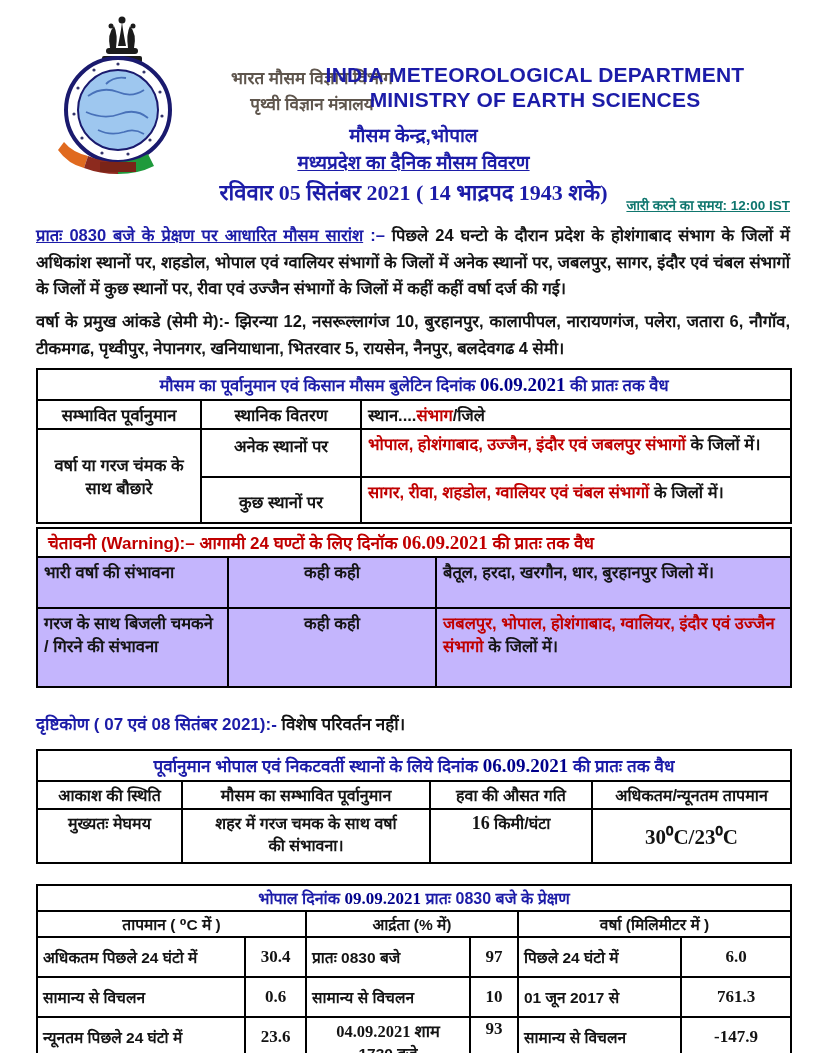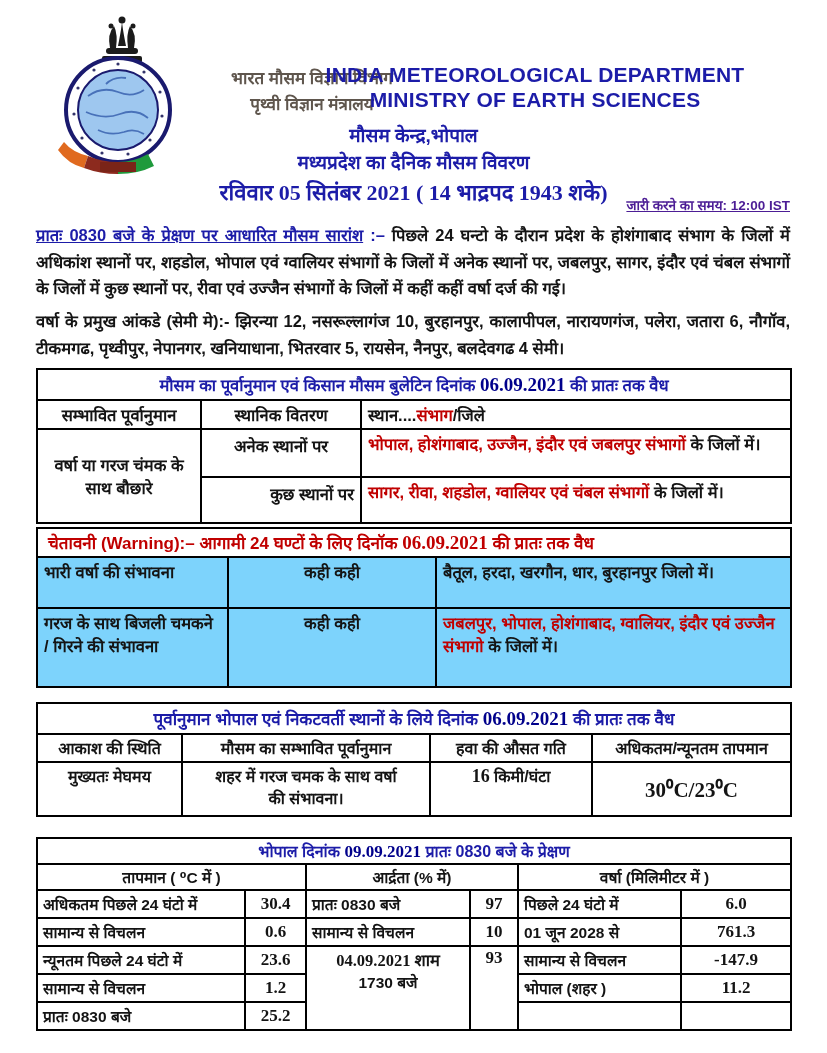--- a/index.html
+++ b/index.html
@@ -17,25 +17,25 @@
     position:absolute;left:212px;top:66px;width:200px;
     color:#5f564d;font-weight:700;font-size:17px;line-height:1.55;text-align:center;
   }
   .title-en{
     position:absolute;left:300px;top:62px;width:470px;text-align:center;
     color:#1c1ca8;font-weight:700;font-size:21px;line-height:1.2;letter-spacing:.2px;
   }
   .c-line{ text-align:center;color:#1c1ca8;font-weight:700; }
   .centre-line{position:absolute;left:0;top:122px;width:827px;font-size:19px;}
   .sub-line{position:absolute;left:0;top:149px;width:827px;font-size:19px;}
-  .sub-line span{margin-top:20px;}
+  .sub-line span{text-decoration:underline;margin-top:20px;}
   .date-line{position:absolute;left:0;top:176px;width:827px;font-size:22px;}
   .date-line span{font-family:"Liberation Serif",serif;}
   .issue-line{
-    position:absolute;right:37px;top:196px;color:#4c1d95;font-weight:700;
+    position:absolute;right:37px;top:196px;color:#0f766e;font-weight:700;
     font-size:13.5px;text-decoration:underline;text-align:center;
   }
 
   
   .para{margin:4px 37px 0 36px;font-size:16.5px;line-height:1.62;text-align:justify;font-weight:700;}
   .lead{color:#1c1ca8;text-decoration:underline;}
   .lead-sep{color:#1c1ca8;text-decoration:none;}
   .para2{margin-top:6px;}
 
   
@@ -47,38 +47,38 @@
   .date-num{font-family:"Liberation Serif",serif;font-size:19px;color:#00008b;}
   .red{color:#c00000;}
   .blk{color:#141414;}
   .ctr{text-align:center;}
   .top{vertical-align:top;}
   .sernum{font-family:"Liberation Serif",serif;}
 
   .tbl-forecast{margin-top:6px;}
   .tbl-forecast td{font-size:16.5px;}
   .tbl-warning{margin-top:3px;}
-  .tbl-warning td{background:#7dd3fc;font-size:16.5px;}
+  .tbl-warning td{background:#c4b5fd;font-size:16.5px;}
   .tbl-warning td.wttl{background:#ffffff;color:#c00000;text-align:left;padding-left:10px;font-size:17px;}
   .warn-h1{height:51px;}
   .warn-h2{height:79px;}
 
   .outlook{margin:24px 37px 0 36px;font-size:17px;font-weight:700;}
   .outlook .b{color:#1c1ca8;}
 
   .tbl-city{margin-top:14px;border-radius:20px;}
   .city-data{height:54px;}
   .temp-big{font-family:"Liberation Serif",serif;font-size:21px;}
   .wind-num{font-family:"Liberation Serif",serif;font-size:18px;}
 
   .tbl-obs{margin-top:20px;}
   .tbl-obs td{font-size:15.5px;padding:1px 5px;}
   .tbl-obs td.val{font-family:"Liberation Serif",serif;font-size:17px;text-align:center;}
   .obs-h{text-align:center;font-size:16px;}
-  .obs-row{height:28px;}
+  .obs-row{height:40px;}
 </style>
 </head>
 <body>
 
 <div class="page">
 
   <div class="hdr">
     <div class="logo">
       <svg width="160" height="175" viewBox="0 0 160 175">
 
@@ -169,21 +169,21 @@
       </td>
     </tr>
     <tr style="height:48px;">
       <td rowspan="2" class="ctr">वर्षा या गरज चंमक के साथ बौछारे</td>
       <td class="ctr top" style="padding-top:4px;">अनेक स्थानों पर</td>
       <td class="top">
         <span class="red">भोपाल, होशंगाबाद, उज्जैन, इंदौर एवं जबलपुर संभागों</span><span class="blk"> के जिलों में।</span>
       </td>
     </tr>
     <tr style="height:46px;">
-      <td class="ctr top" style="padding-top:4px;text-align:right;">कुछ स्थानों पर</td>
+      <td class="ctr top" style="padding-top:12px;">कुछ स्थानों पर</td>
       <td class="top">
         <span class="red">सागर, रीवा, शहडोल, ग्वालियर एवं चंबल संभागों</span><span class="blk"> के जिलों में।</span>
       </td>
     </tr>
   </tbody>
     </table>
 
   <table class="tbl-warning">
     <colgroup>
         <col style="width:191px">
@@ -206,20 +206,23 @@
     <tr class="warn-h2">
       <td class="top">गरज के साथ बिजली चमकने / गिरने की संभावना</td>
       <td class="ctr top">कही कही</td>
       <td class="top">
         <span class="red">जबलपुर, भोपाल, होशंगाबाद, ग्वालियर, इंदौर एवं उज्जैन संभागो</span><span class="blk"> के जिलों में।</span>
       </td>
     </tr>
   </tbody>
     </table>
 
+  <div class="outlook">
+    <span class="b">दृष्टिकोण ( 07 एवं 08 सितंबर 2021):-</span><span> विशेष परिवर्तन नहीं।</span>
+  </div>
 
   <table class="tbl-city">
     <colgroup>
         <col style="width:145px">
         <col style="width:248px">
         <col style="width:162px">
         <col style="width:199px">
       </colgroup>
     <tbody>
         <tr>
@@ -272,21 +275,21 @@
       <td>प्रातः 0830 बजे</td>
       <td class="val">97</td>
       <td>पिछले 24 घंटो में</td>
       <td class="val">6.0</td>
     </tr>
     <tr class="obs-row">
       <td>सामान्य से विचलन</td>
       <td class="val">0.6</td>
       <td>सामान्य से विचलन</td>
       <td class="val">10</td>
-      <td>01 जून 2028 से</td>
+      <td>01 जून 2017 से</td>
       <td class="val">761.3</td>
     </tr>
     <tr class="obs-row">
       <td>न्यूनतम पिछले 24 घंटो में</td>
       <td class="val">23.6</td>
       <td rowspan="3" class="top ctr">
         <div class="sernum" style="font-size:16.5px;">04.09.2021 शाम</div>
         <div>1730 बजे</div>
       </td>
       <td rowspan="3" class="val top">93</td>

